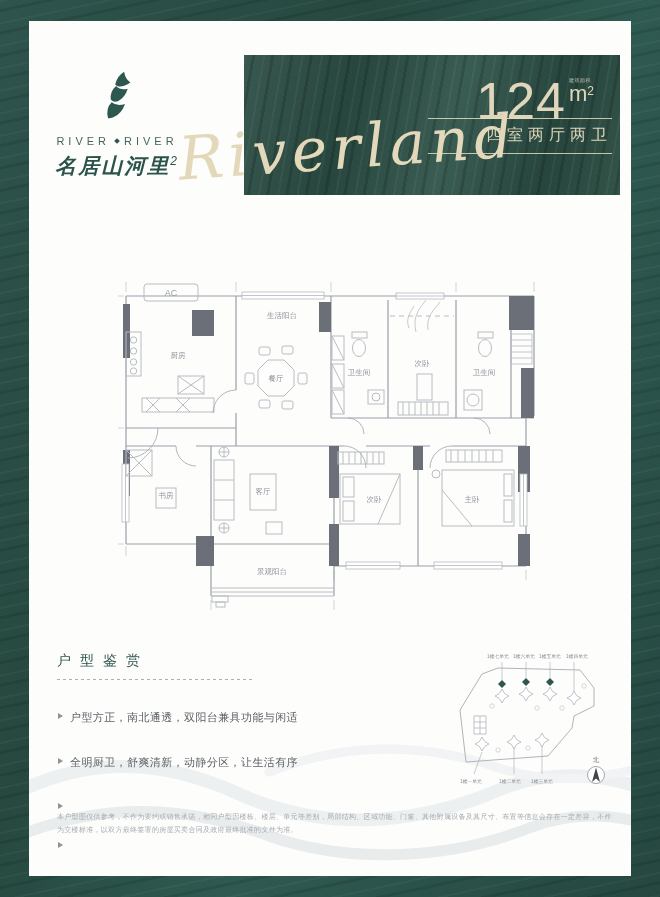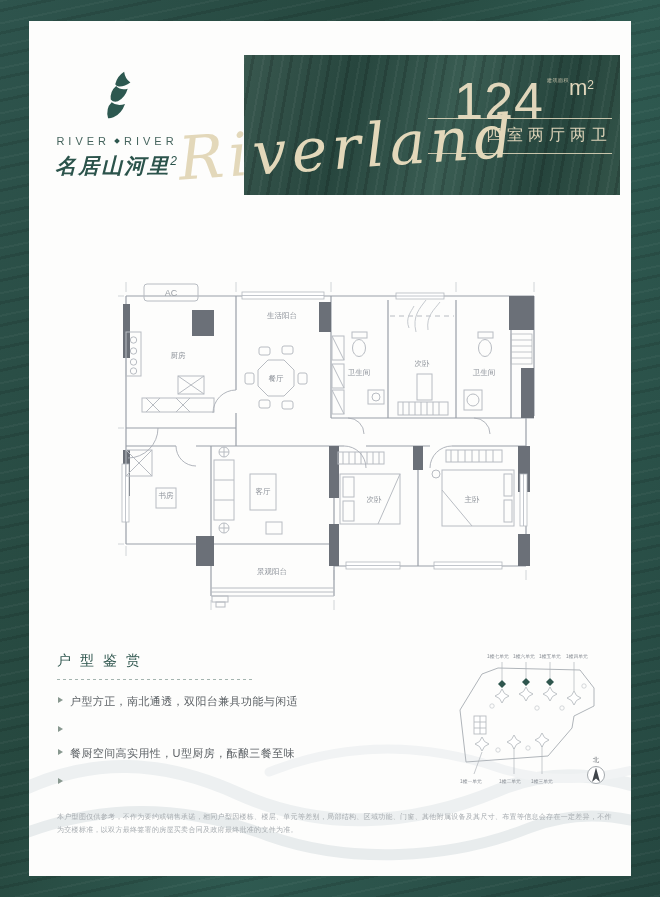--- a/index.html
+++ b/index.html
@@ -16,38 +16,38 @@
   .logo-dot{display:inline-block;width:4px;height:4px;background:#2d564e;transform:rotate(45deg);margin:0 5px;}
   .logo-cn{margin-top:5px;font-size:21px;font-weight:700;letter-spacing:2px;color:#2b534b;font-style:italic;}
   .logo-cn sup{font-size:12px;font-weight:400;}
   
   .banner{left:244px;top:55px;width:376px;height:140px;z-index:1;
     background:
       repeating-linear-gradient(100deg, rgba(255,255,255,.045) 0 2px, rgba(0,0,0,0) 2px 8px, rgba(0,0,0,.14) 8px 11px, rgba(0,0,0,0) 11px 19px),
       linear-gradient(105deg, #39584f 0%, #27463e 28%, #3a5d53 55%, #26453d 80%, #335449 100%);}
   .area-row{position:absolute;right:26px;top:20px;display:flex;align-items:flex-start;color:#e0d6bb;}
   .area-num{font-size:52px;line-height:1;letter-spacing:1px;font-family:"Liberation Sans",sans-serif;}
-  .area-unit-wrap{display:flex;flex-direction:row;align-items:flex-start;margin-left:3px;margin-top:2px;}
+  .area-unit-wrap{display:flex;flex-direction:column;align-items:flex-start;margin-left:3px;margin-top:2px;}
   .area-label{font-size:5px;letter-spacing:.5px;opacity:.85;}
   .area-unit{font-size:22px;line-height:1;}
   .area-unit sup{font-size:12px;vertical-align:6px;}
   .spec-box{position:absolute;right:8px;top:63px;width:184px;text-align:right;
     border-top:1px solid rgba(228,218,190,.85);border-bottom:1px solid rgba(228,218,190,.85);
     padding:6px 0 7px;color:#ddd3b8;font-size:16px;letter-spacing:5px;}
   
   .script{left:176px;top:124px;z-index:3;font-family:"DejaVu Serif",serif;font-style:italic;
     font-size:60px;letter-spacing:5px;color:#e3d8ba;transform:rotate(-4deg);transform-origin:left top;}
   
   .floorplan{left:116px;top:278px;z-index:2;}
   
   .features{left:57px;top:652px;width:280px;z-index:2;}
   .f-title{font-size:14px;font-weight:400;letter-spacing:9px;color:#2f564e;}
   .f-sep{width:198px;height:1px;margin-top:9px;
     background:repeating-linear-gradient(90deg,#a4b4af 0 3px,rgba(0,0,0,0) 3px 6px);}
-  .f-item{display:flex;align-items:flex-start;margin-top:14px;text-align:right;}
+  .f-item{display:flex;align-items:flex-start;margin-top:30px;text-align:right;}
   .f-arrow{width:0;height:0;border-left:5px solid #88988f;border-top:3.5px solid transparent;
     border-bottom:3.5px solid transparent;margin:3px 7px 0 1px;flex:none;}
   .f-text{font-size:11px;color:#5c6165;letter-spacing:.4px;}
   
   .siteplan{left:452px;top:642px;z-index:2;}
   
   .disclaimer{left:57px;top:811px;width:558px;font-size:7px;line-height:1.8;letter-spacing:.3px;color:#a7acb0;z-index:2;}
   .waves{left:29px;top:732px;z-index:1;}
   svg text{font-family:"Liberation Sans","DejaVu Sans",sans-serif;}
 </style>
@@ -246,24 +246,24 @@
 
   <div class="abs features">
     <div class="f-title">户型鉴赏</div>
     <div class="f-sep"></div>
     <div class="f-item">
       <span class="f-arrow"></span>
       <span class="f-text">户型方正，南北通透，双阳台兼具功能与闲适</span>
     </div>
     <div class="f-item">
       <span class="f-arrow"></span>
+      <span class="f-text">全明厨卫，舒爽清新，动静分区，让生活有序</span>
     </div>
     <div class="f-item">
       <span class="f-arrow"></span>
-      <span class="f-text">餐厨空间高实用性，U型厨房，酝酿三餐至味</span>
     </div>
     <div class="f-item">
       <span class="f-arrow"></span>
     </div>
   </div>
 
   <svg class="abs siteplan" width="162" height="152" viewBox="0 0 162 152">
     <path d="M8,68 L30,32 L46,26 L128,28 L142,46 L142,64 L122,74 L120,86 L96,114 L14,120 Z" fill="none" stroke="#b0b5ba" stroke-width="1"></path>
     <g fill="#ffffff" stroke="#b8bcc1" stroke-width="0.9">
       <g transform="translate(50,54)">

